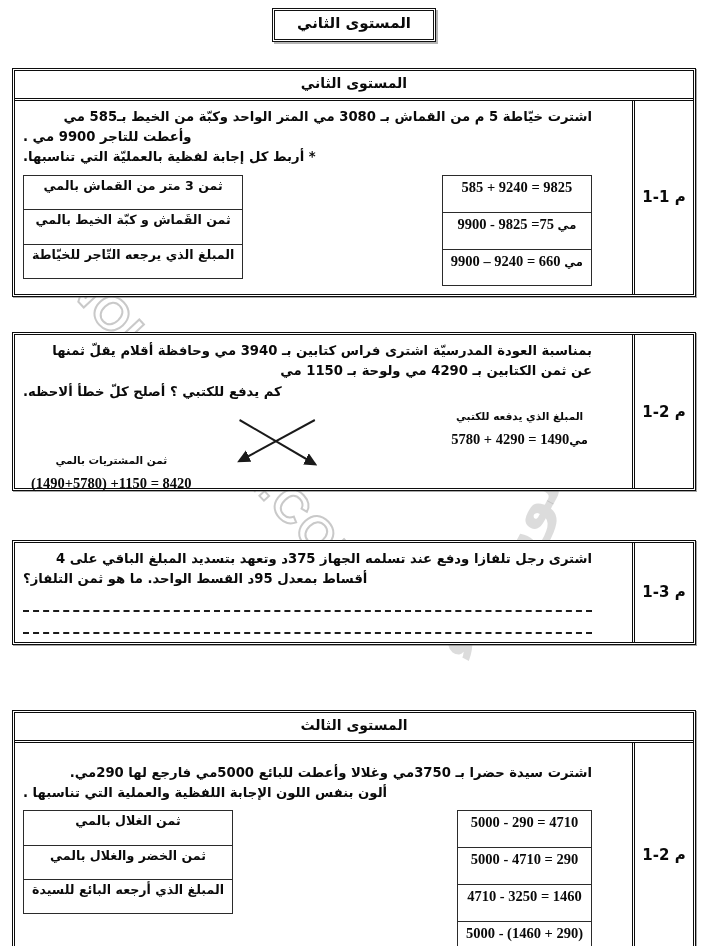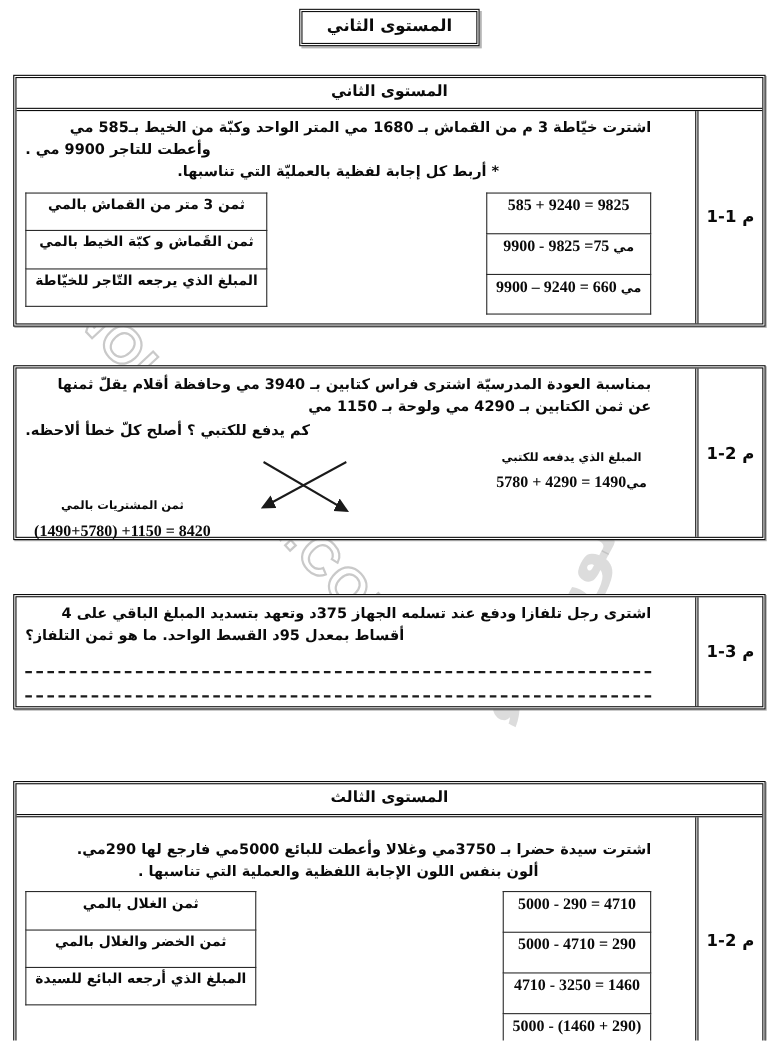--- a/index.html
+++ b/index.html
@@ -124,21 +124,21 @@
 
   .stem {
     font-family: "DejaVu Sans", sans-serif;
     font-weight: bold;
     font-size: 13.2px;
     line-height: 1.55;
     text-align: justify;
     direction: rtl;
   }
   .stem .ln { display: block; }
-  .stem .ln.c { text-align: center; }
+  .stem .ln.c { text-align: left; }
   .stem .ln.l { text-align: left; }
 
   
   .match-area {
     display: flex;
     flex-direction: row;
     justify-content: space-between;
     align-items: flex-start;
     margin-top: 7px;
     gap: 10px;
@@ -233,21 +233,21 @@
   </div>
 
   <div class="block" style="top:68px;">
     <div class="block-header">المستوى الثاني</div>
 
     <div class="block-body">
       <div class="code-col">م 1-1</div>
       <div class="content-col">
 
         <div class="stem">
-          <span class="ln">اشترت خيّاطة 3 م من القماش بـ 1680 مي المتر الواحد  وكبّة من الخيط بـ585 مي</span>
+          <span class="ln">اشترت خيّاطة 5 م من القماش بـ 3080 مي المتر الواحد  وكبّة من الخيط بـ585 مي</span>
           <span class="ln l">وأعطت للتاجر 9900 مي .</span>
           <span class="ln c">* أربط كل إجابة لفظية بالعمليّة التي تناسبها.</span>
         </div>
 
         <div class="match-area">
 
           <table class="match-tbl eqs-tbl">
             <tbody>
                 <tr>
               <td>585 + 9240 = 9825</td>

